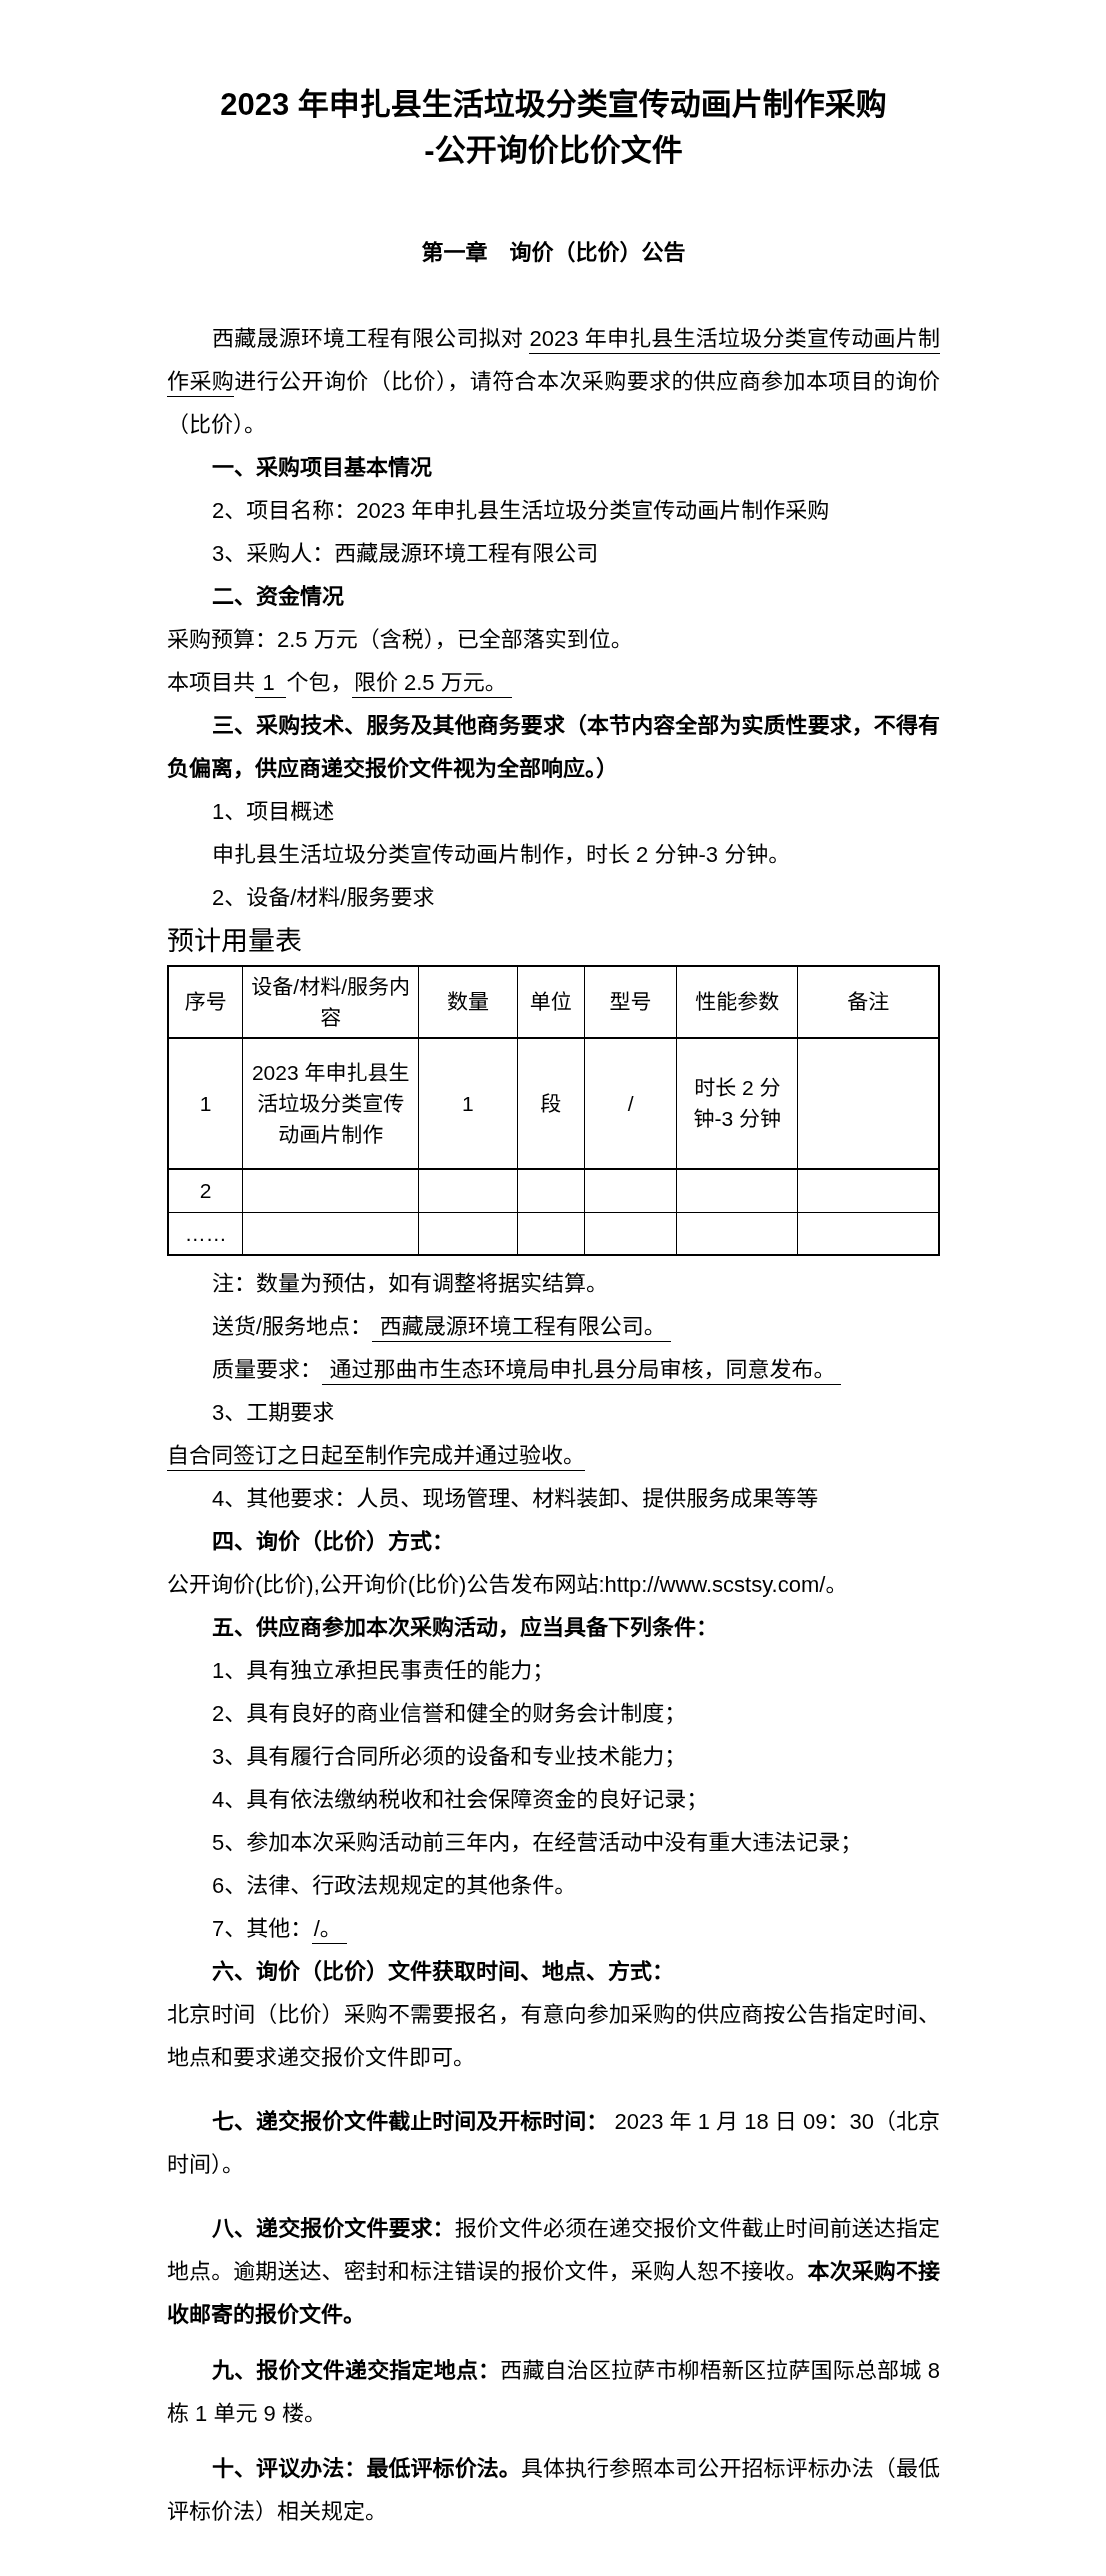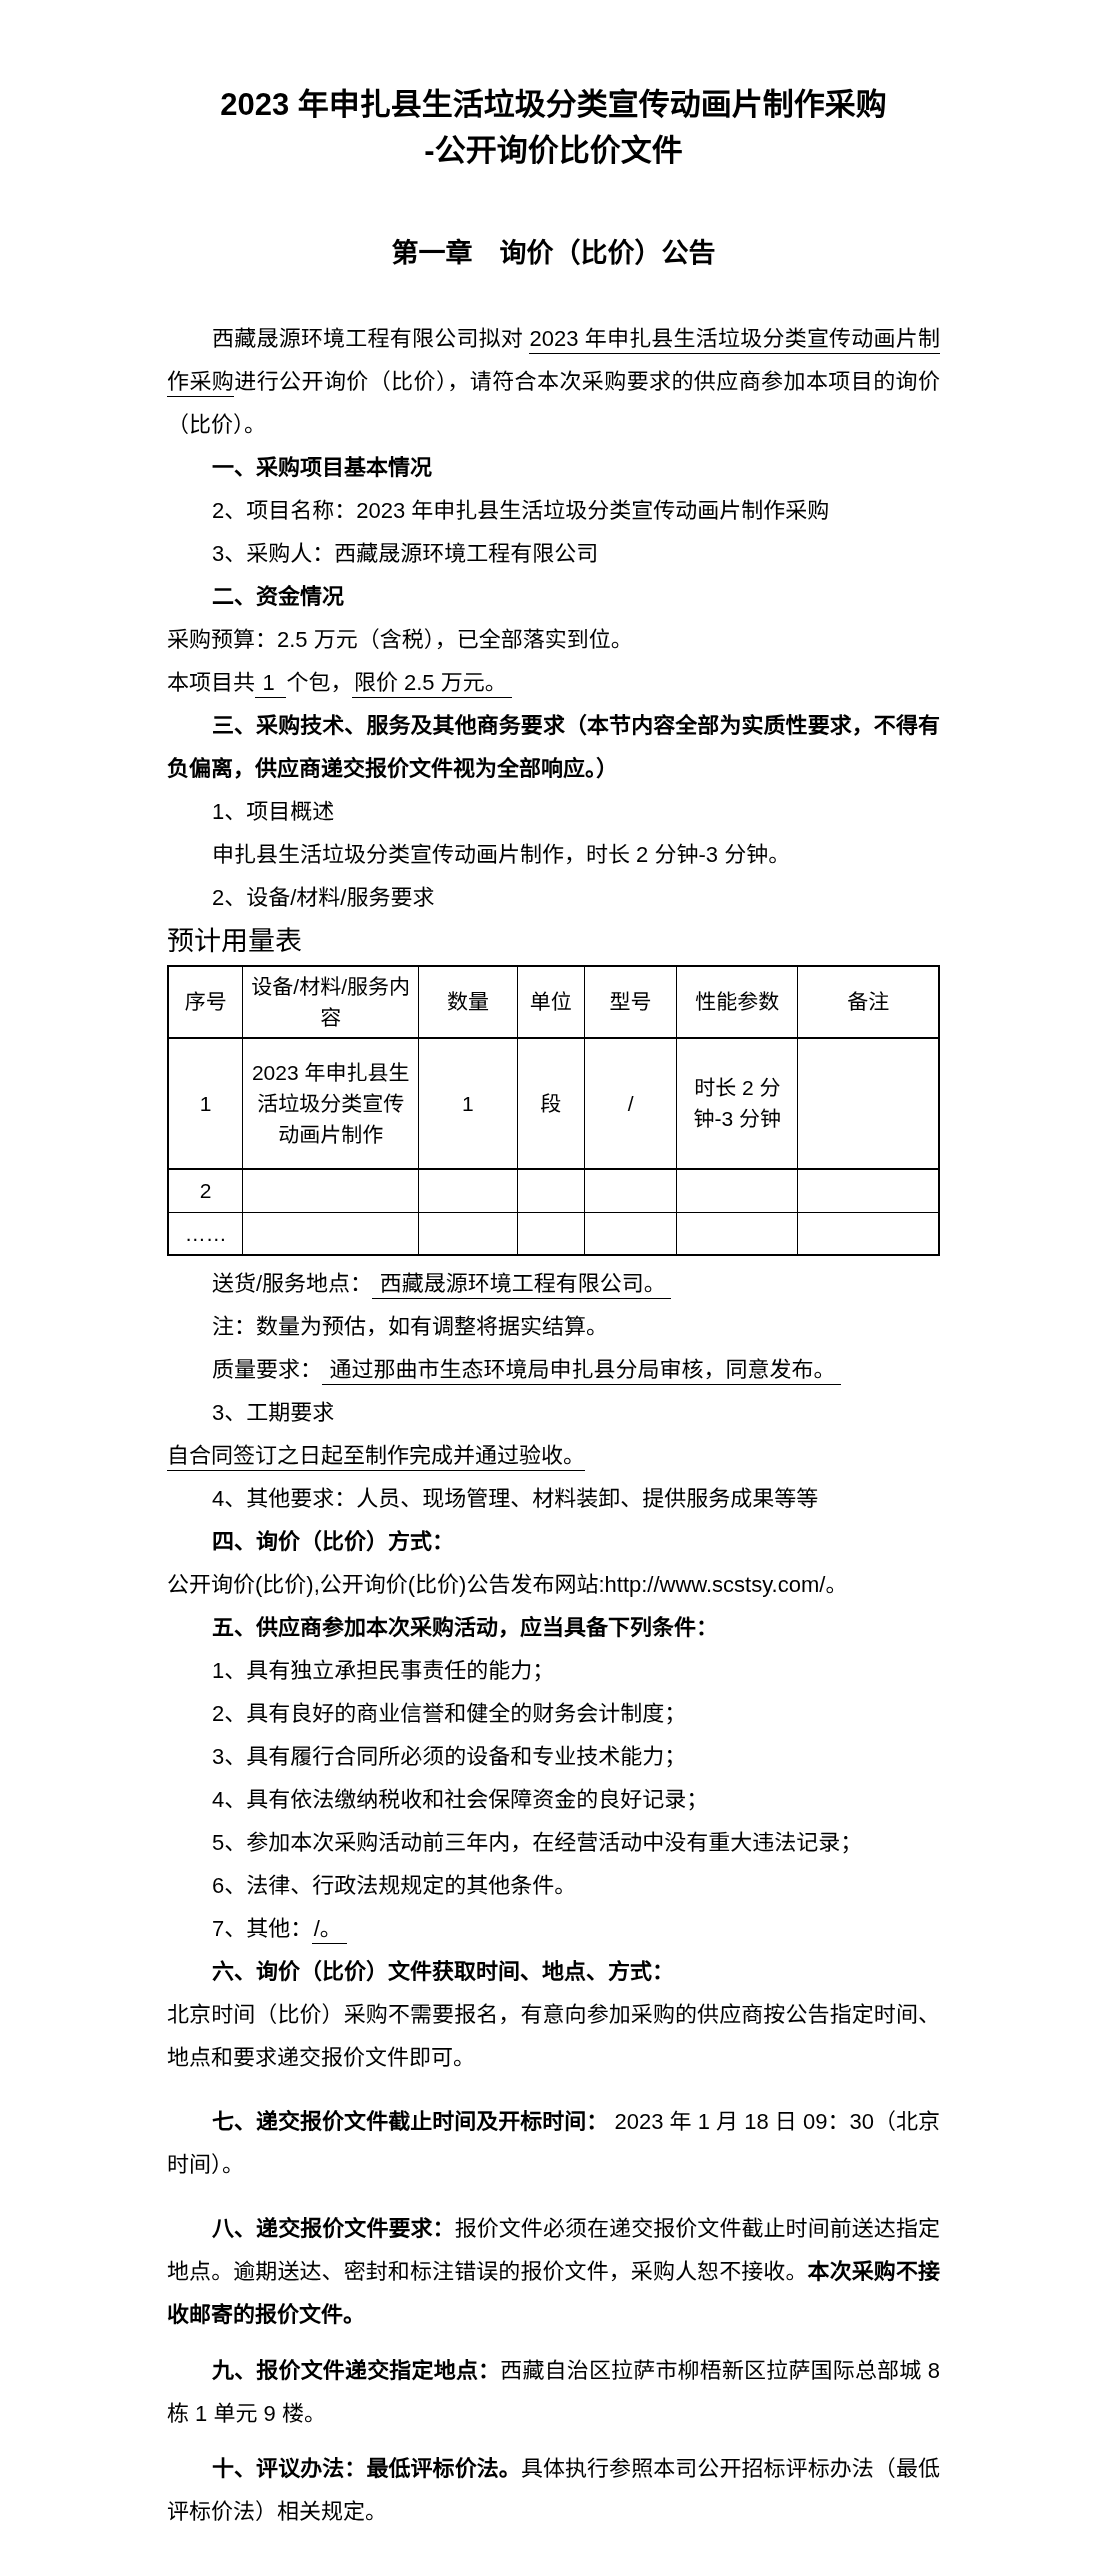--- a/index.html
+++ b/index.html
@@ -9,21 +9,21 @@
     box-sizing:border-box;
     padding:82px 167px 0 167px;
     background:#ffffff;
     color:#000000;
     font-family:Liberation Sans, sans-serif;
     font-size:22px;
     overflow:hidden;
   }
   .title { margin:0 0 60px 0; text-align:center; font-size:31px; font-weight:bold; line-height:46px; }
   .title span { display:block; }
-  .chapter { margin:0 0 45px 0; text-align:center; font-size:27px; font-weight:bold; line-height:38px; }
+  .chapter { margin:0 0 45px 0; text-align:center; font-size:22px; font-weight:bold; line-height:38px; }
   .para { margin:0; line-height:43px; text-align:justify; }
   .indent { text-indent:45px; }
   .b { font-weight:bold; }
   .u { border-bottom:1.4px solid #000; padding-bottom:2.1px; }
   .u-pad { border-bottom:1.4px solid #000; padding-bottom:2.1px; padding-left:1.4px; padding-right:5.6px; }
   .caption { margin:2.8px 0 4.2px 0; line-height:39px; font-size:27px; }
   table.usage {
     width:100%; border-collapse:collapse; table-layout:fixed;
     border:2.1px solid #000; margin:0 0 5.6px 0;
   }
@@ -116,22 +116,22 @@
         <td></td>
         <td></td>
         <td></td>
         <td></td>
         <td></td>
         <td></td>
       </tr>
     </tbody>
   </table>
 
+  <p class="para indent">注：数量为预估，如有调整将据实结算。</p>
   <p class="para indent"><span>送货/服务地点：</span><span class="u-pad"> 西藏晟源环境工程有限公司。</span></p>
-  <p class="para indent">注：数量为预估，如有调整将据实结算。</p>
   <p class="para indent"><span>质量要求：</span><span class="u-pad"> 通过那曲市生态环境局申扎县分局审核，同意发布。</span></p>
   <p class="para indent">3、工期要求</p>
   <p class="para"><span class="u">自合同签订之日起至制作完成并通过验收。</span></p>
   <p class="para indent">4、其他要求：人员、现场管理、材料装卸、提供服务成果等等</p>
 
   <p class="para indent b">四、询价（比价）方式：</p>
   <p class="para"><span>公开询价(比价),公开询价(比价)公告发布网站:http://www.scstsy.com/。</span></p>
 
   <p class="para indent b">五、供应商参加本次采购活动，应当具备下列条件：</p>
   <p class="para indent">1、具有独立承担民事责任的能力；</p>

